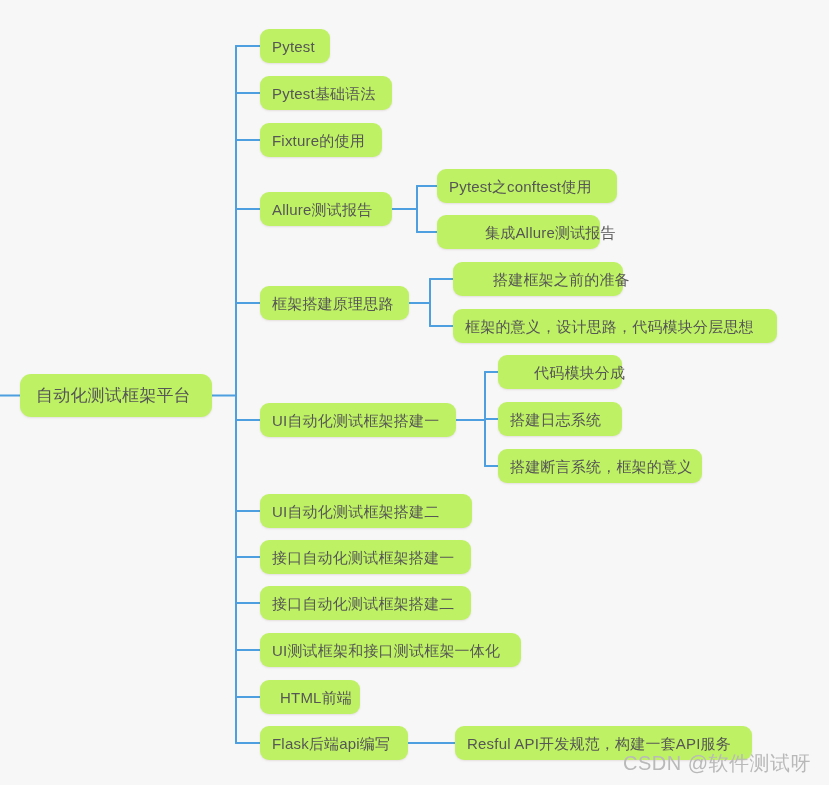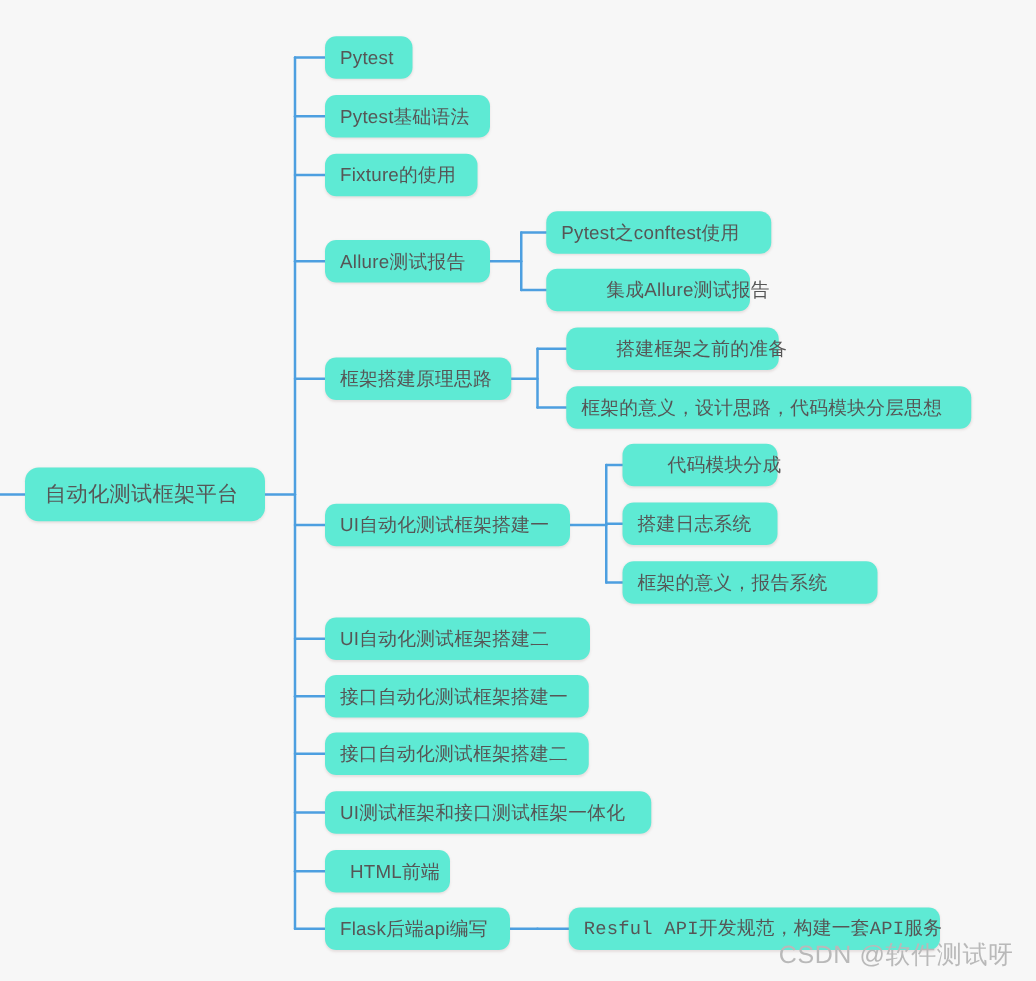--- a/index.html
+++ b/index.html
@@ -23,21 +23,21 @@
   #edges {
     position: absolute;
     left: 0;
     top: 0;
     width: 829px;
     height: 785px;
     pointer-events: none;
   }
   .node {
     position: absolute;
-    background: #5eead4;
+    background: #bef264;
     color: #565656;
     border-radius: 9px;
     font-size: 15px;
     line-height: 1;
     display: flex;
     align-items: center;
     padding: 0 12px;
     box-sizing: border-box;
     white-space: nowrap;
     letter-spacing: 0.2px;
@@ -128,38 +128,38 @@
       <div class="node" style="left: 260px; top: 403px; width: 196px; height: 34px;">
         <span>UI自动化测试框架搭建一</span>
       </div>
       <div class="node" style="left: 498px; top: 355px; width: 124px; height: 34px; padding-left: 36px;">
         <span>代码模块分成</span>
       </div>
       <div class="node" style="left: 498px; top: 402px; width: 124px; height: 34px; text-align: center;">
         <span>搭建日志系统</span>
       </div>
       <div class="node" style="left: 498px; top: 449px; width: 204px; height: 34px;">
-        <span>框架的意义，报告系统</span>
+        <span>搭建断言系统，框架的意义</span>
       </div>
       <div class="node" style="left: 260px; top: 494px; width: 212px; height: 34px;">
         <span>UI自动化测试框架搭建二</span>
       </div>
       <div class="node" style="left: 260px; top: 540px; width: 211px; height: 34px;">
         <span>接口自动化测试框架搭建一</span>
       </div>
       <div class="node" style="left: 260px; top: 586px; width: 211px; height: 34px;">
         <span>接口自动化测试框架搭建二</span>
       </div>
       <div class="node" style="left: 260px; top: 633px; width: 261px; height: 34px;">
         <span>UI测试框架和接口测试框架一体化</span>
       </div>
       <div class="node" style="left: 260px; top: 680px; width: 100px; height: 34px; padding-left: 20px;">
         <span>HTML前端</span>
       </div>
       <div class="node" style="left: 260px; top: 726px; width: 148px; height: 34px;">
         <span>Flask后端api编写</span>
       </div>
-      <div class="node" style="left: 455px; top: 726px; width: 297px; height: 34px; font-family: Liberation Mono, monospace;">
+      <div class="node" style="left: 455px; top: 726px; width: 297px; height: 34px;">
         <span>Resful API开发规范，构建一套API服务</span>
       </div>
     </div>
   <div class="watermark">CSDN @软件测试呀</div>
 </div>
 
 </body></html>

